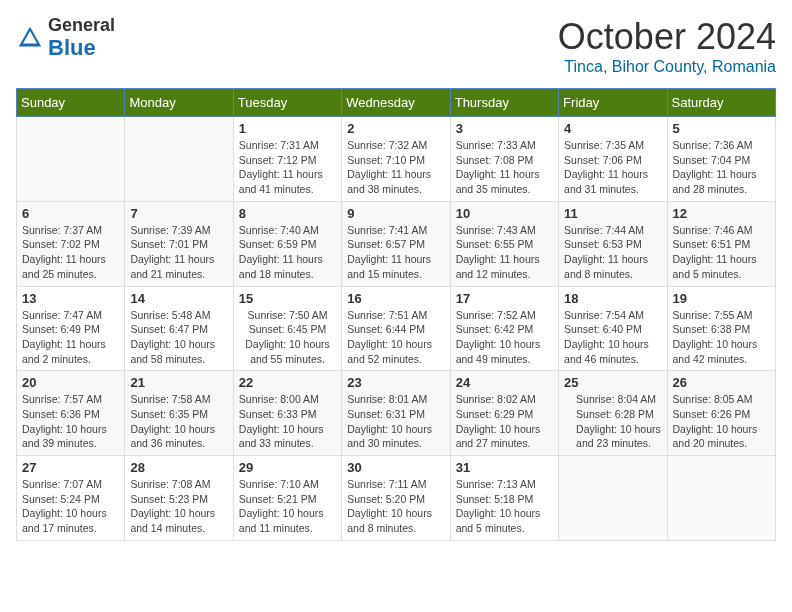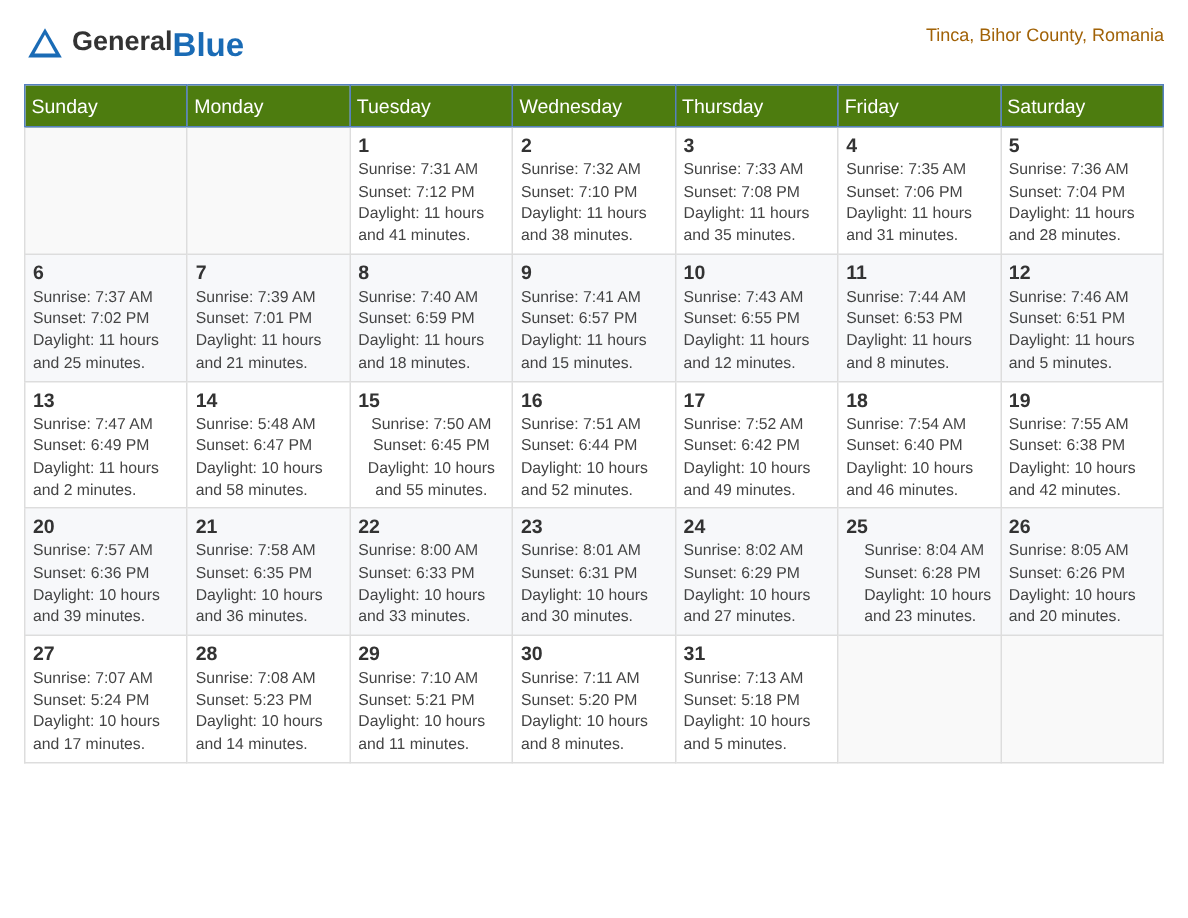--- a/index.html
+++ b/index.html
@@ -16,38 +16,38 @@
       align-items: flex-start;
       margin-bottom: 12px;
     }
     .logo {
       display: flex;
       align-items: center;
       gap: 4px;
     }
     .logo-text {
       display: flex;
-      flex-direction: row;
+      flex-direction: column;
       line-height: 1.1;
     }
     .logo-icon {
       width: 28px;
       height: 28px;
     }
     .title-block {
       text-align: right;
     }
     .month-title {
       font-size: 36px;
       font-weight: 300;
       color: #333;
     }
     .location {
-      font-size: 12px;
-      color: #a16207;
+      font-size: 16px;
+      color: #0369a1;
     }
     .calendar {
       width: 100%;
       border-collapse: collapse;
       font-size: 11px;
     }
     .calendar th {
       background: #4d7c0f;
       color: #fff;
       padding: 6px 4px;
@@ -90,20 +90,21 @@
     <svg class="logo-icon" viewBox="0 0 40 40">
       <polygon points="20,4 36,32 4,32" fill="#1a6bb5"></polygon>
       <polygon points="20,10 30,28 10,28" fill="white"></polygon>
     </svg>
     <div class="logo-text">
       <span style="font-size:18px;font-weight:bold;color:#333;">General</span>
       <span style="font-size:22px;font-weight:bold;color:#1a6bb5;">Blue</span>
     </div>
   </div>
   <div class="title-block">
+    <div class="month-title">October 2024</div>
     <div class="location">Tinca, Bihor County, Romania</div>
   </div>
 </div>
 
 <table class="calendar">
   <thead>
     <tr>
     <th>Sunday</th>
         <th>Monday</th>
         <th>Tuesday</th>

